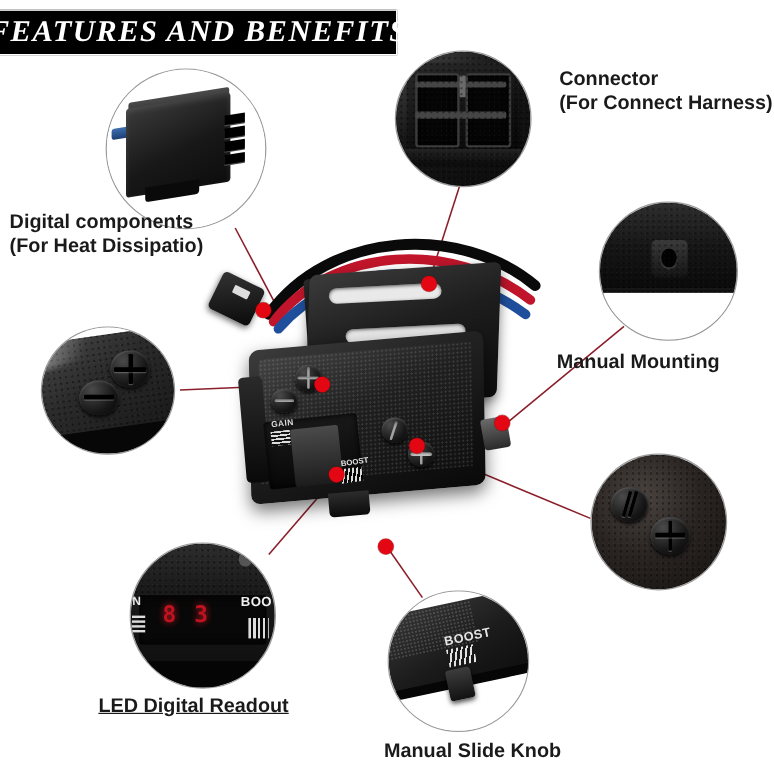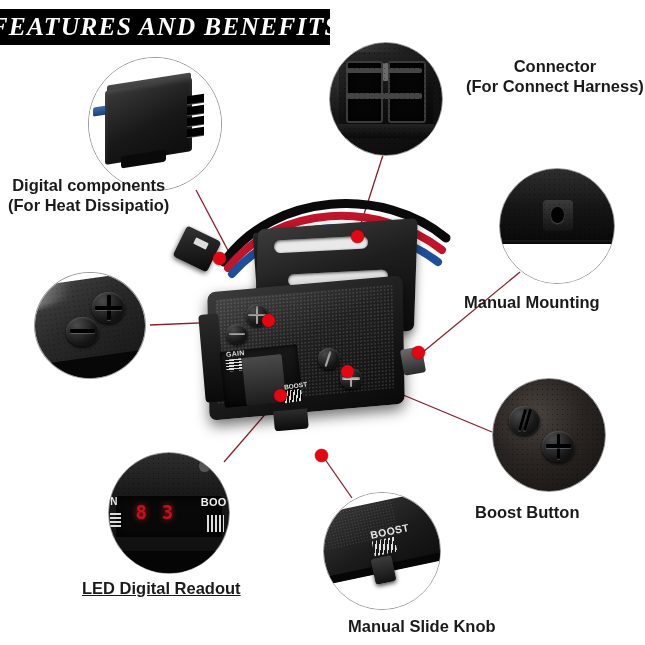--- a/index.html
+++ b/index.html
@@ -34,21 +34,21 @@
 
   
   .label{
     position:absolute;
     font-weight:bold;
     color:#1a1a1a;
     font-size:16.5px;
     line-height:1.22;
     white-space:nowrap;
   }
-  .label.center{text-align:center;}
+  .label.center{}
   .label.left{text-align:left;}
 
   
   #lines{position:absolute;left:0;top:0;width:645px;height:645px;pointer-events:none;}
 
   
   .bubble{
     position:absolute;
     border-radius:50%;
     overflow:hidden;
@@ -555,25 +555,22 @@
   <div class="label center" style="left:466px;top:56px;">
     <div>Connector</div>
     <div>(For Connect Harness)</div>
   </div>
 
   <div class="label left" style="left:464px;top:292px;">
     <div>Manual Mounting</div>
   </div>
 
 
-  <div class="label center" style="left:475px;top:502px;">
-    <div>Boost Button</div>
-  </div>
 
   <div class="label center" style="left:82px;top:578px;text-decoration:underline;">
     <div>LED Digital Readout</div>
   </div>
 
-  <div class="label center" style="left:320px;top:616px;margin-left:28px;">
+  <div class="label center" style="left:320px;top:616px;">
     <div>Manual Slide Knob</div>
   </div>
 
 </div>
 
 </body></html>

